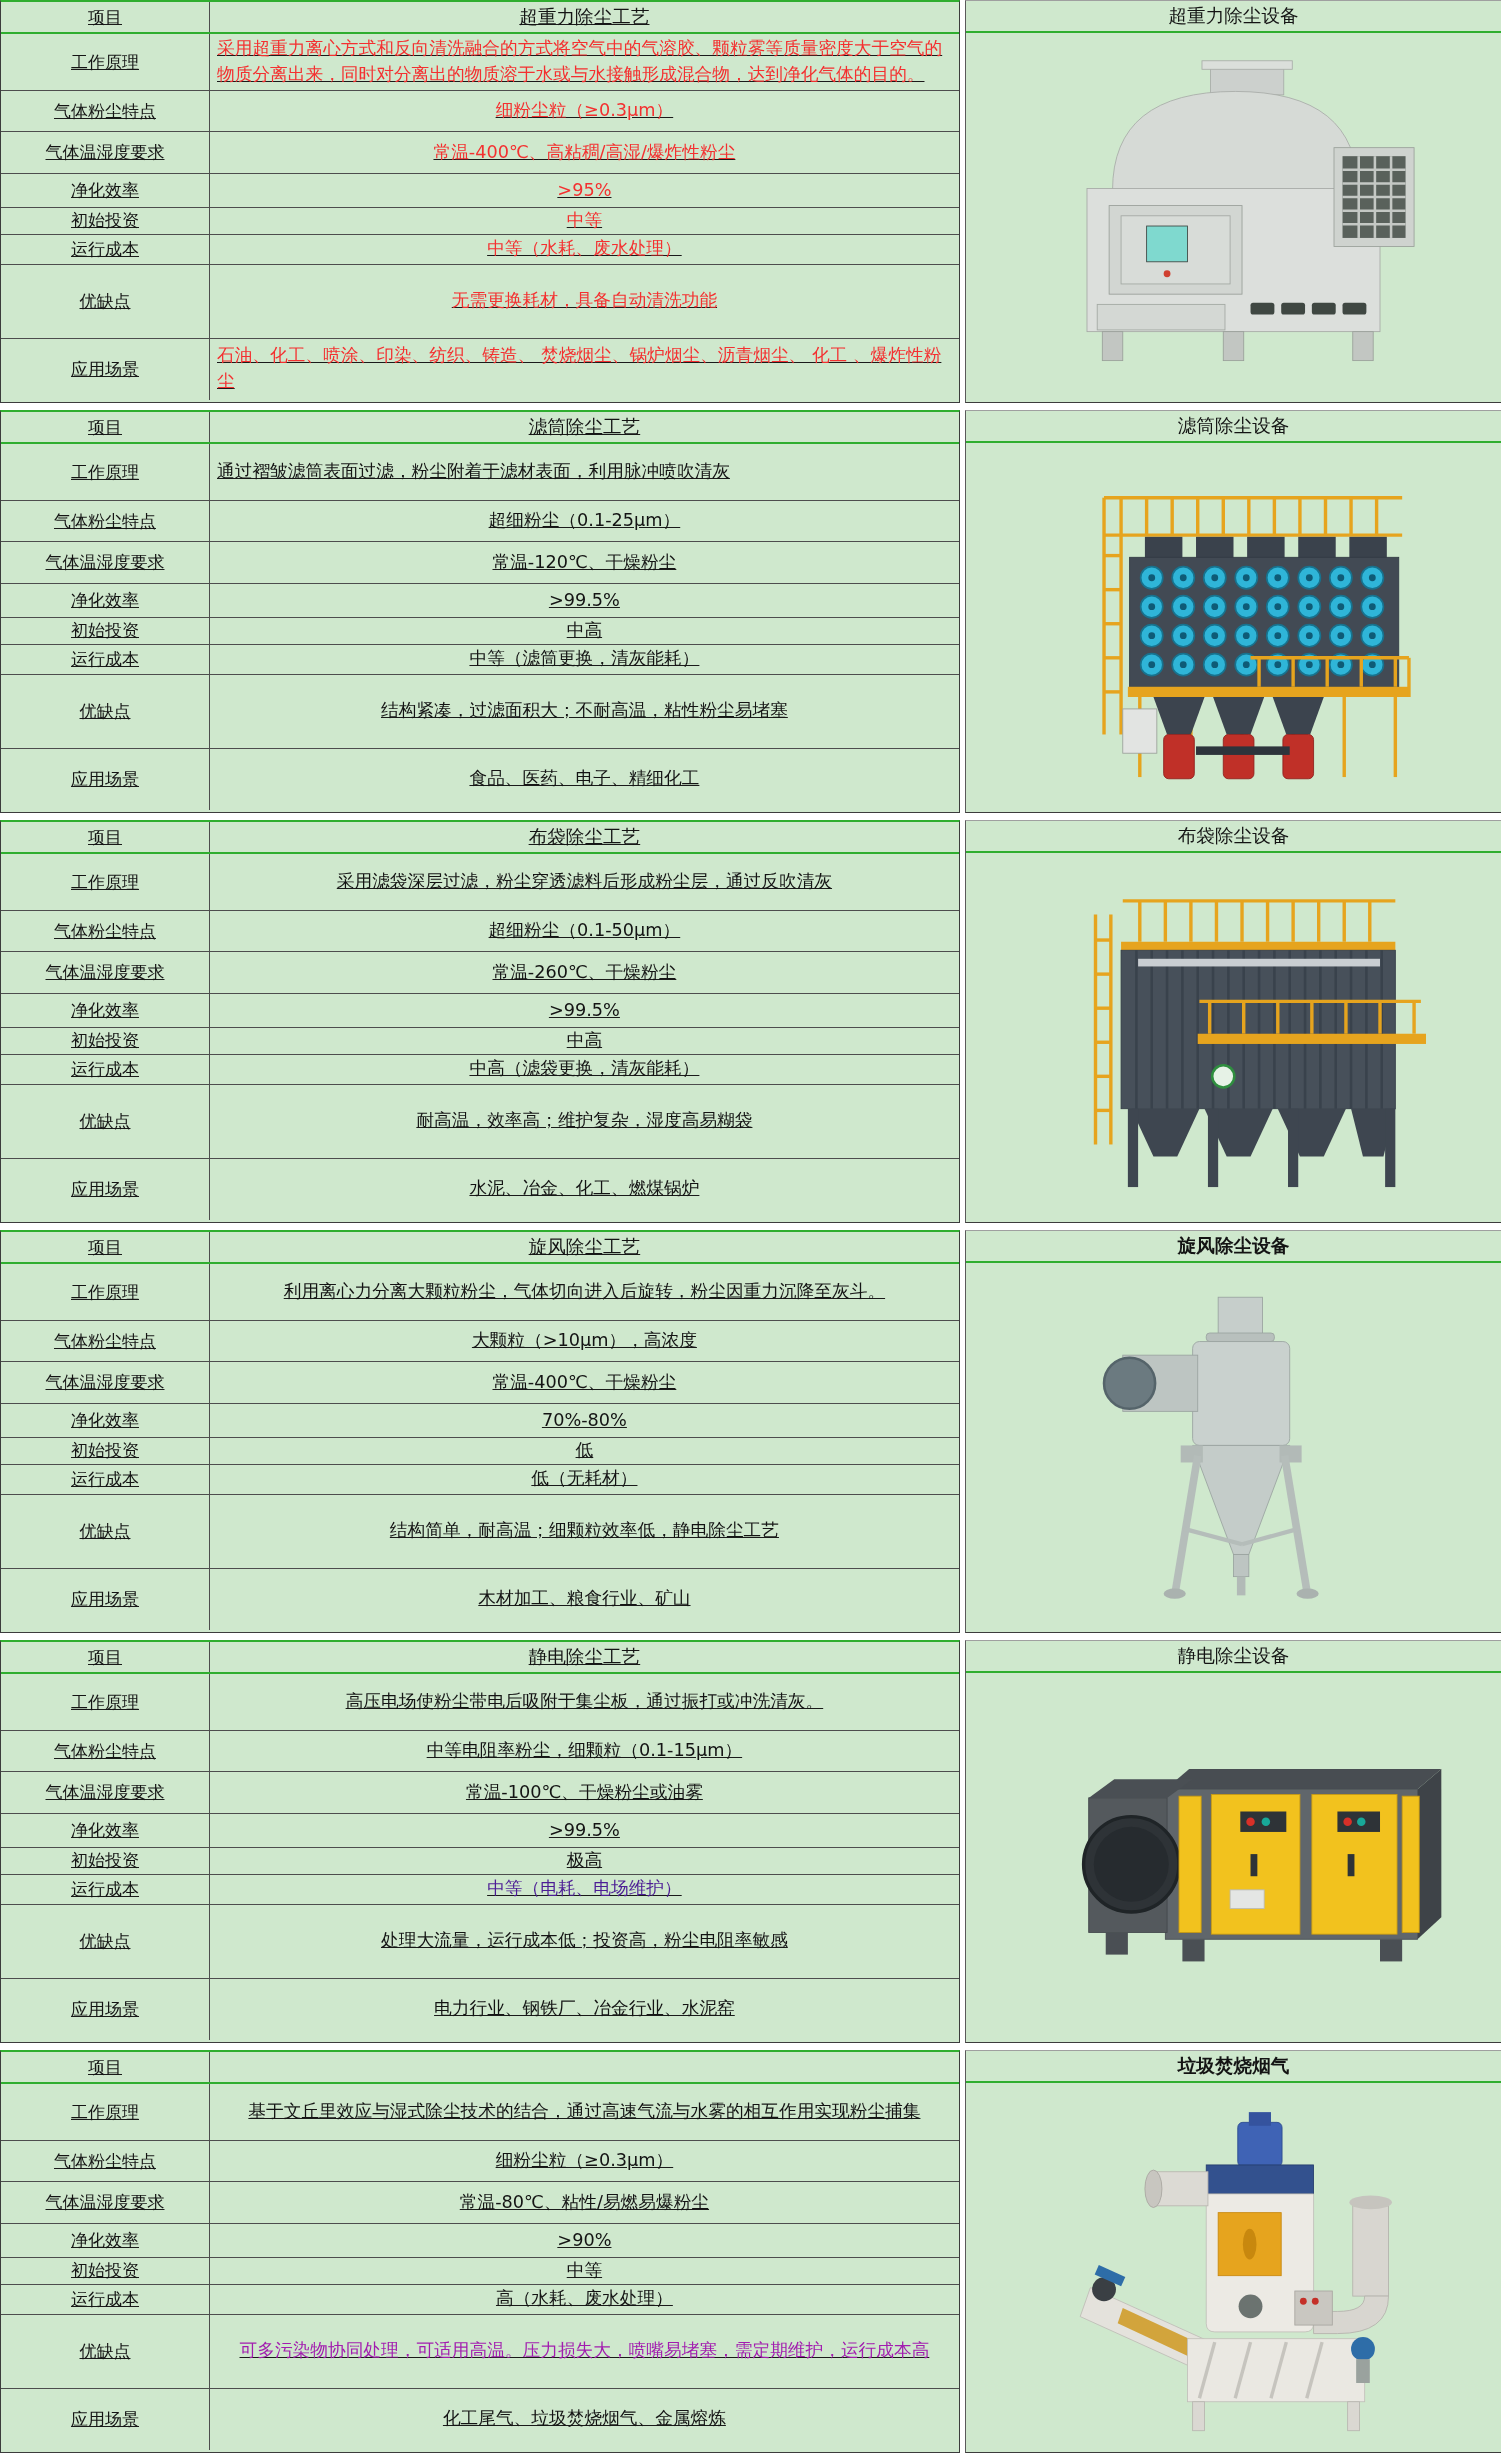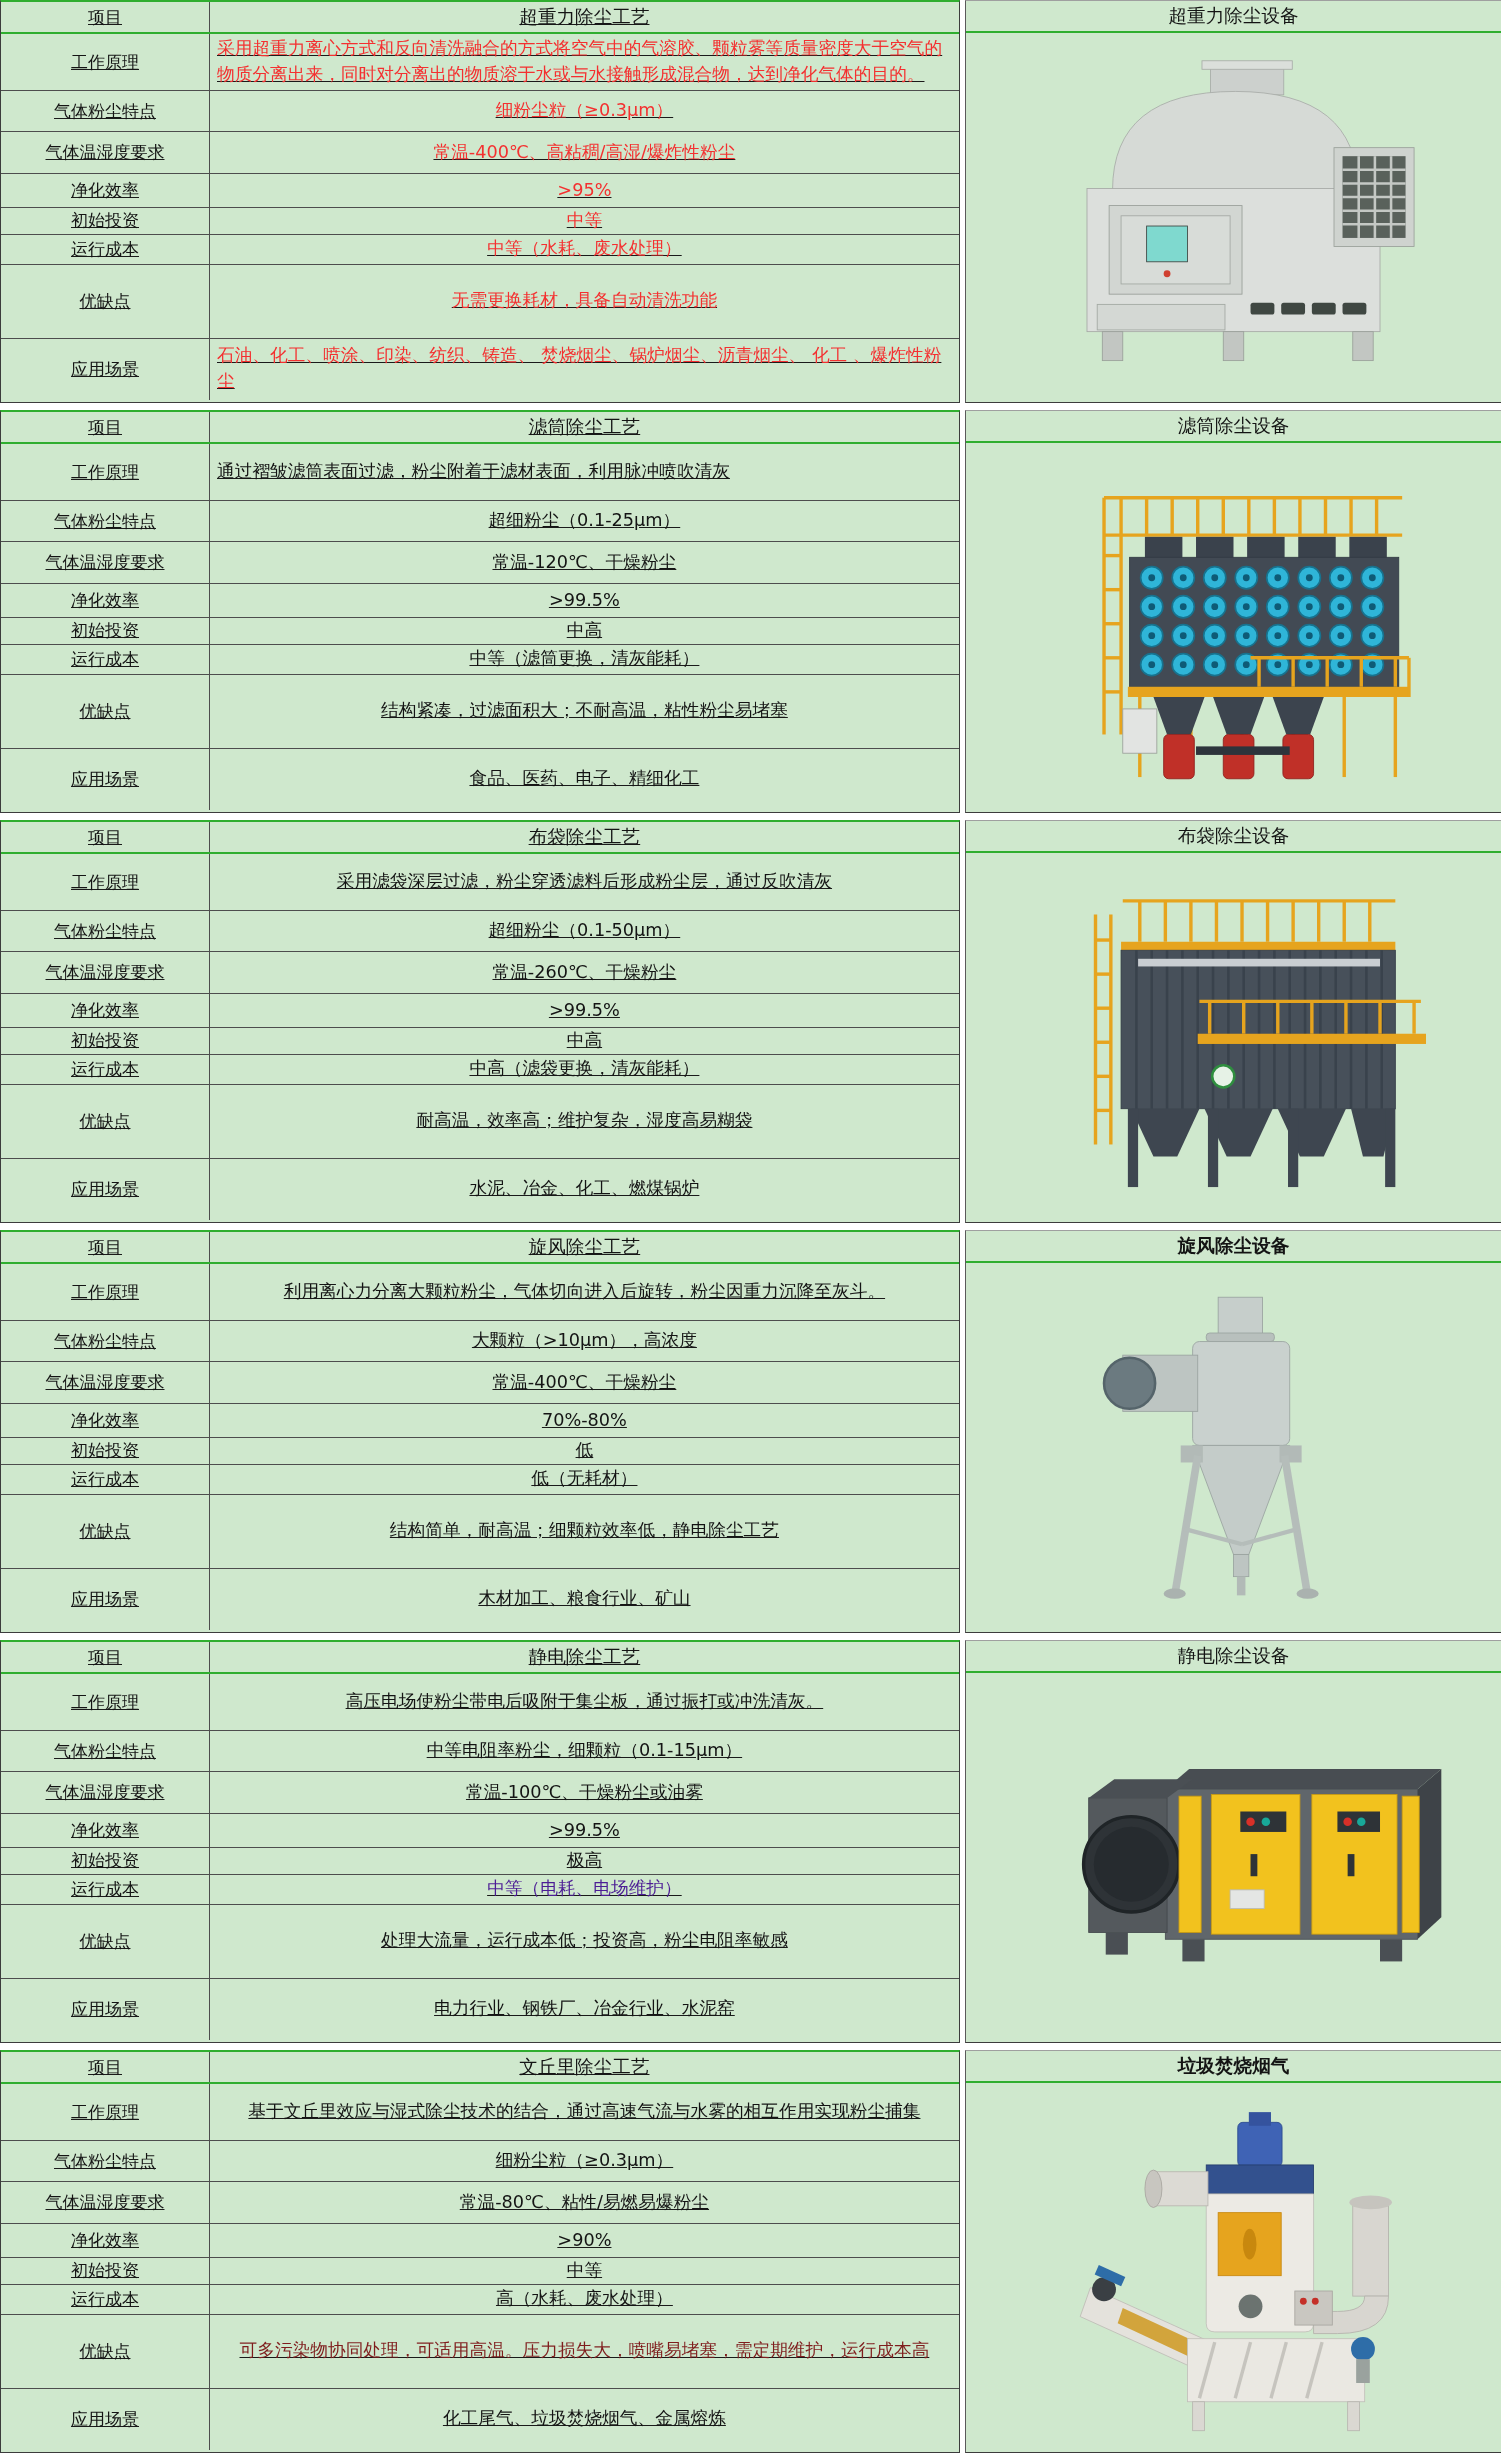--- a/index.html
+++ b/index.html
@@ -750,23 +750,20 @@
           </div>
     </div>
   </div>
 
   <div class="section">
     <div class="ltable">
       <div class="trow r0">
         <div class="lab">
               <span>项目</span>
             </div>
-        <div class="val title">
-              <span>文丘里除尘工艺</span>
-            </div>
       </div>
       <div class="trow r1 green-top">
         <div class="lab">
               <span>工作原理</span>
             </div>
         <div class="val">
               <span style="color: rgb(20, 20, 20);">基于文丘里效应与湿式除尘技术的结合，通过高速气流与水雾的相互作用实现粉尘捕集</span>
             </div>
       </div>
       <div class="trow r2">
@@ -807,21 +804,21 @@
             </div>
         <div class="val">
               <span style="color: rgb(20, 20, 20);">高（水耗、废水处理）</span>
             </div>
       </div>
       <div class="trow r7">
         <div class="lab">
               <span>优缺点</span>
             </div>
         <div class="val">
-              <span style="color: #7f1d1d;">可多污染物协同处理，可适用高温。压力损失大，喷嘴易堵塞，需定期维护，运行成本高</span>
+              <span style="color: #a21caf;">可多污染物协同处理，可适用高温。压力损失大，喷嘴易堵塞，需定期维护，运行成本高</span>
             </div>
       </div>
       <div class="trow r8">
         <div class="lab">
               <span>应用场景</span>
             </div>
         <div class="val">
               <span style="color: rgb(20, 20, 20);">化工尾气、垃圾焚烧烟气、金属熔炼</span>
             </div>
       </div>

